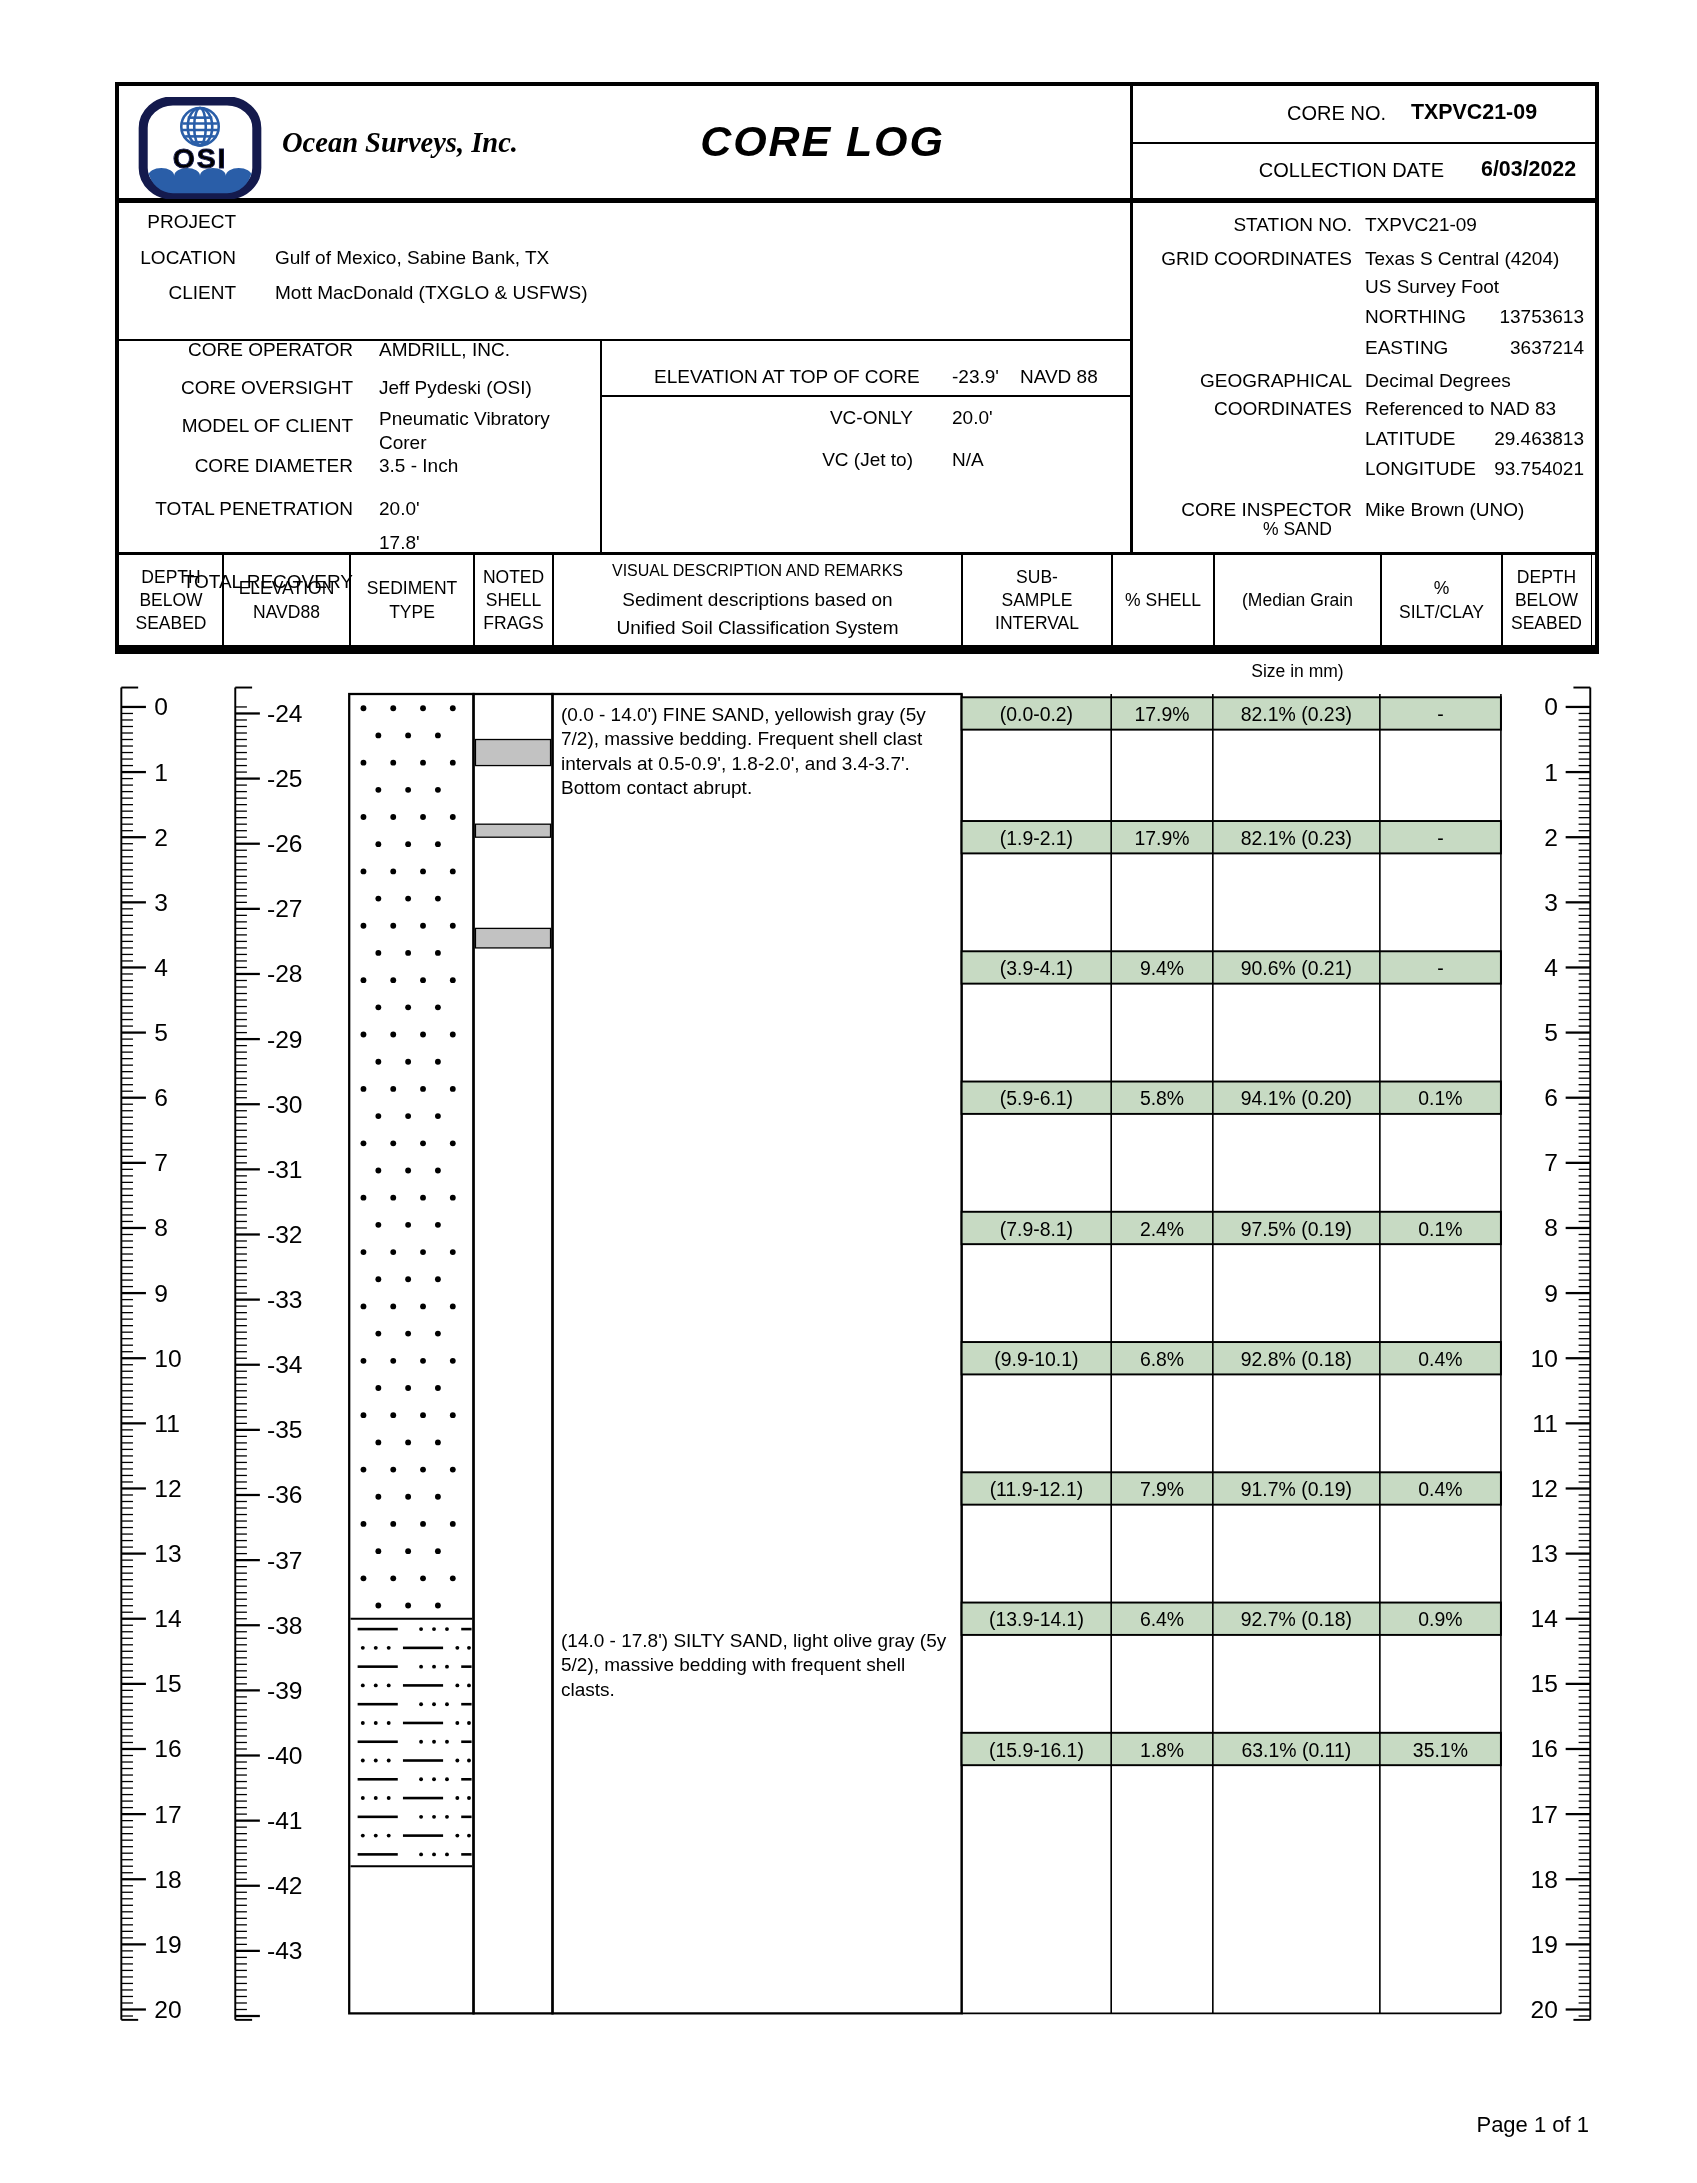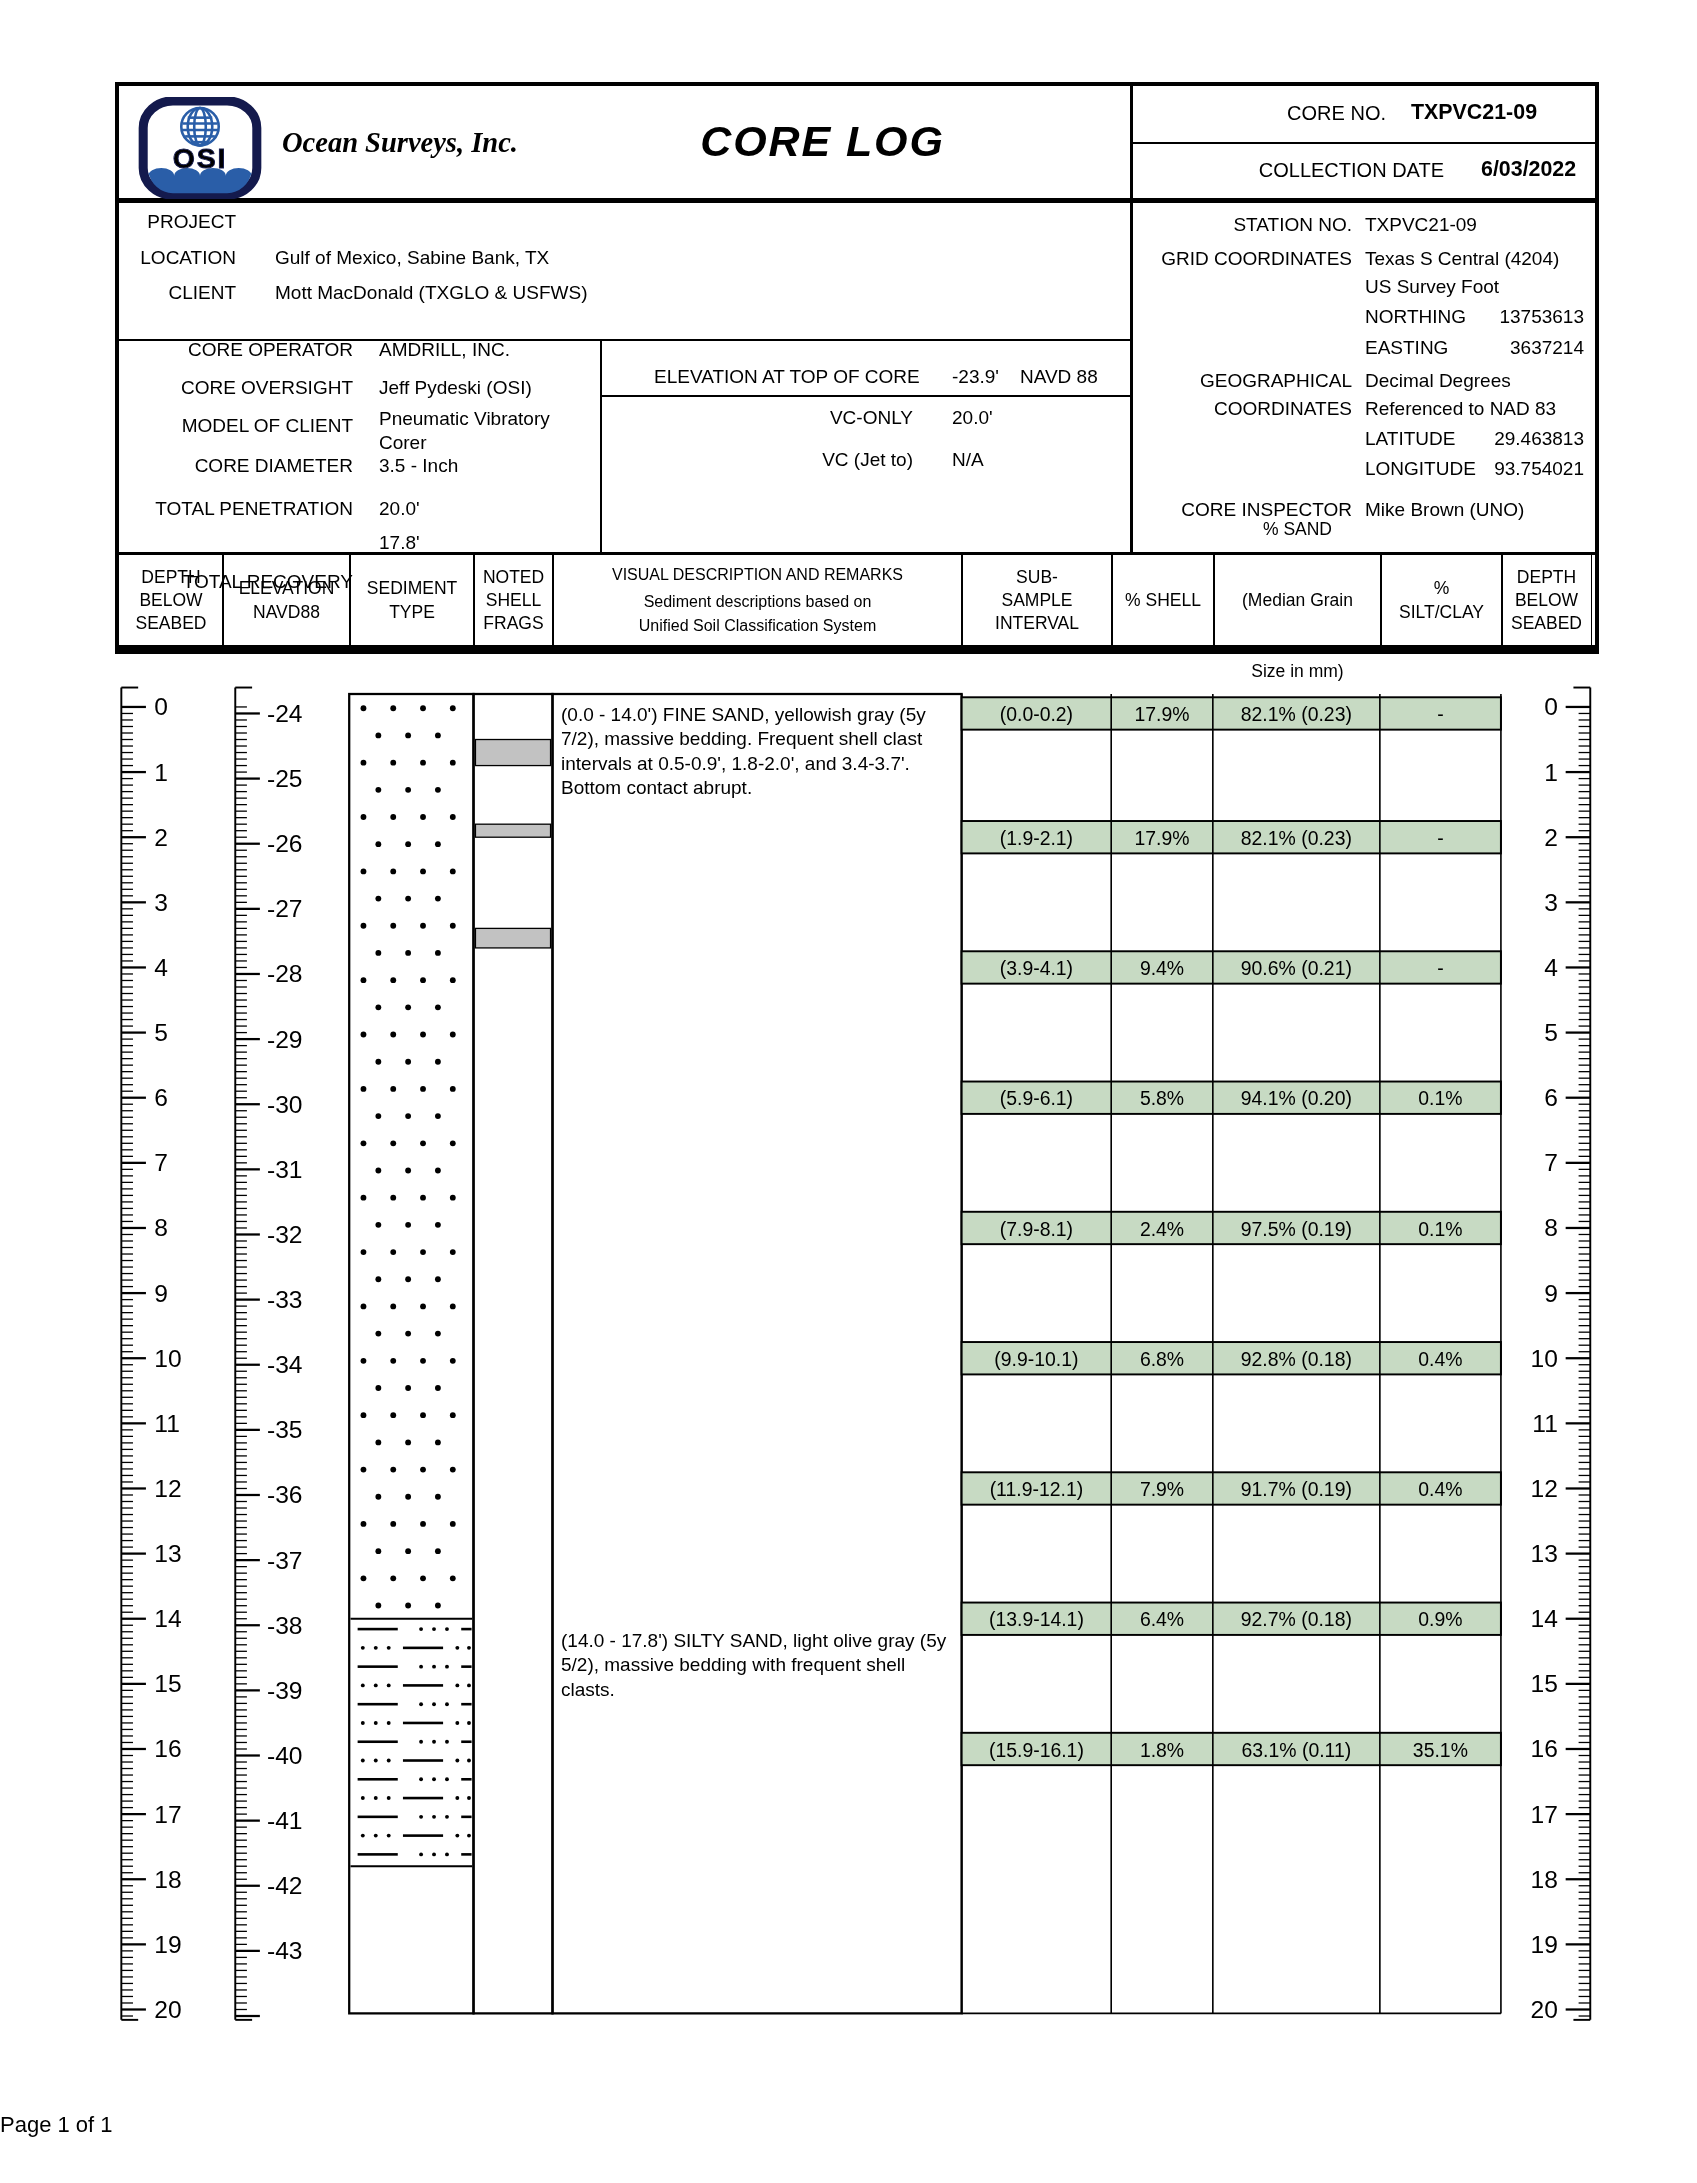--- a/index.html
+++ b/index.html
@@ -12,23 +12,23 @@
   .bold{font-weight:bold;}
   .hline,.vline{position:absolute;background:#000;}
   .hbox{position:absolute;left:115px;top:82px;width:1484px;height:572px;
         border:4.5px solid #000;border-bottom-width:9px;box-sizing:border-box;}
   .company{font-family:"Liberation Serif","DejaVu Serif",serif;font-style:italic;font-weight:bold;font-size:28.5px;}
   .corelog{font-weight:bold;font-style:italic;font-size:43px;letter-spacing:1.9px;text-align:center;}
   .chcell{position:absolute;top:553px;height:95px;border:1.9px solid #000;box-sizing:border-box;
           display:flex;flex-direction:column;align-items:center;justify-content:center;
           text-align:center;font-size:17.5px;line-height:1.32;}
   .ch-main{font-size:16px;margin-bottom:5.2px;text-align:right;}
-  .ch-sub{font-size:16px;line-height:1.45;}
+  .ch-sub{font-size:19px;line-height:1.45;}
   .desc{position:absolute;left:561px;width:388px;font-size:19px;line-height:1.28;}
-  .footer{position:absolute;left:0;top:2112px;width:1589px;text-align:left;font-size:22px;}
+  .footer{position:absolute;left:0;top:2112px;width:1589px;text-align:right;font-size:22px;}
   svg text{font-family:"Liberation Sans","DejaVu Sans",sans-serif;fill:#000;}
 </style>
 </head>
 <body>
 
 <div class="page">
 
   <div class="hbox"></div>
   <div class="hline" style="left:115px;top:198px;width:1484px;height:5.2px;"></div>
   <div class="vline" style="left:1130px;top:82px;width:2.6px;height:471px;"></div>

